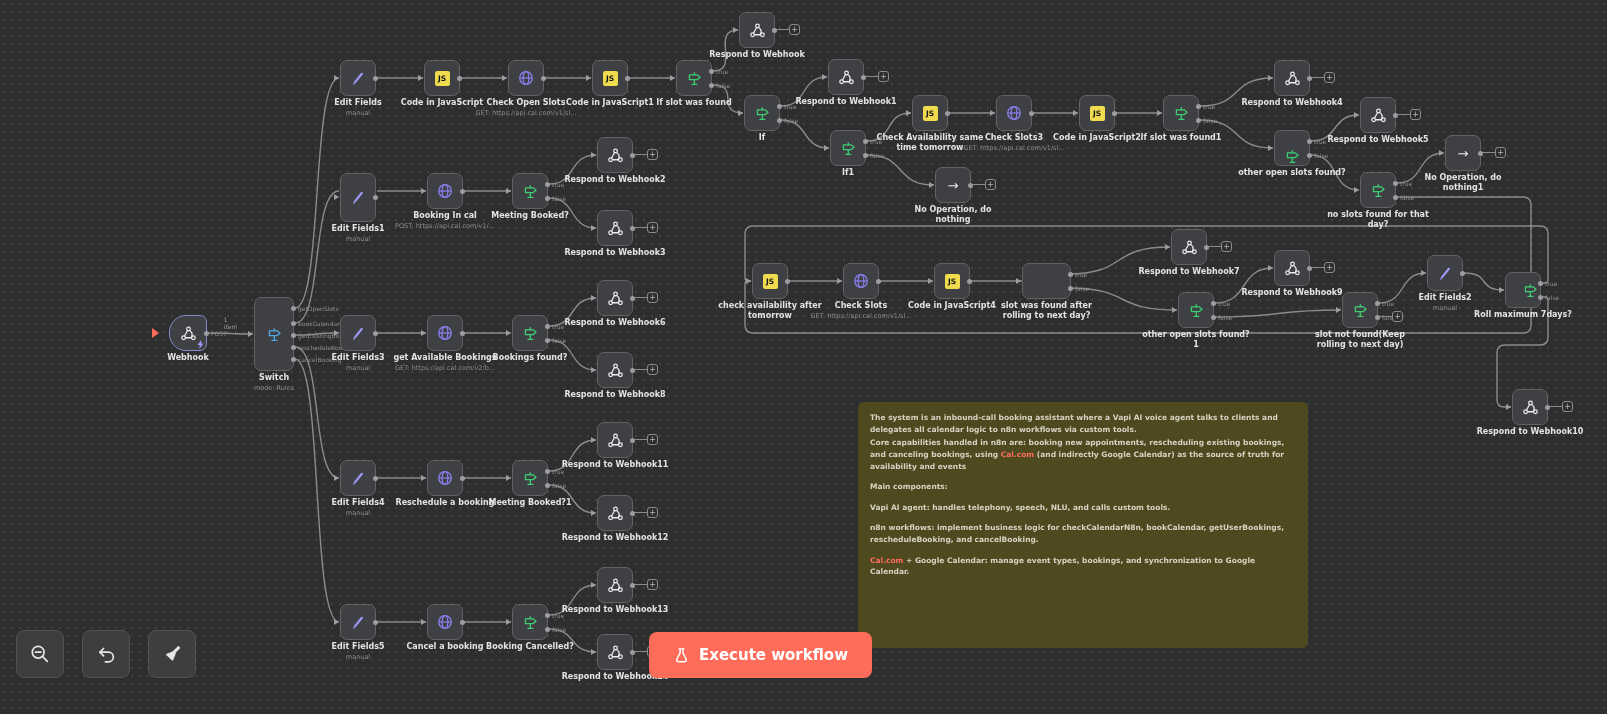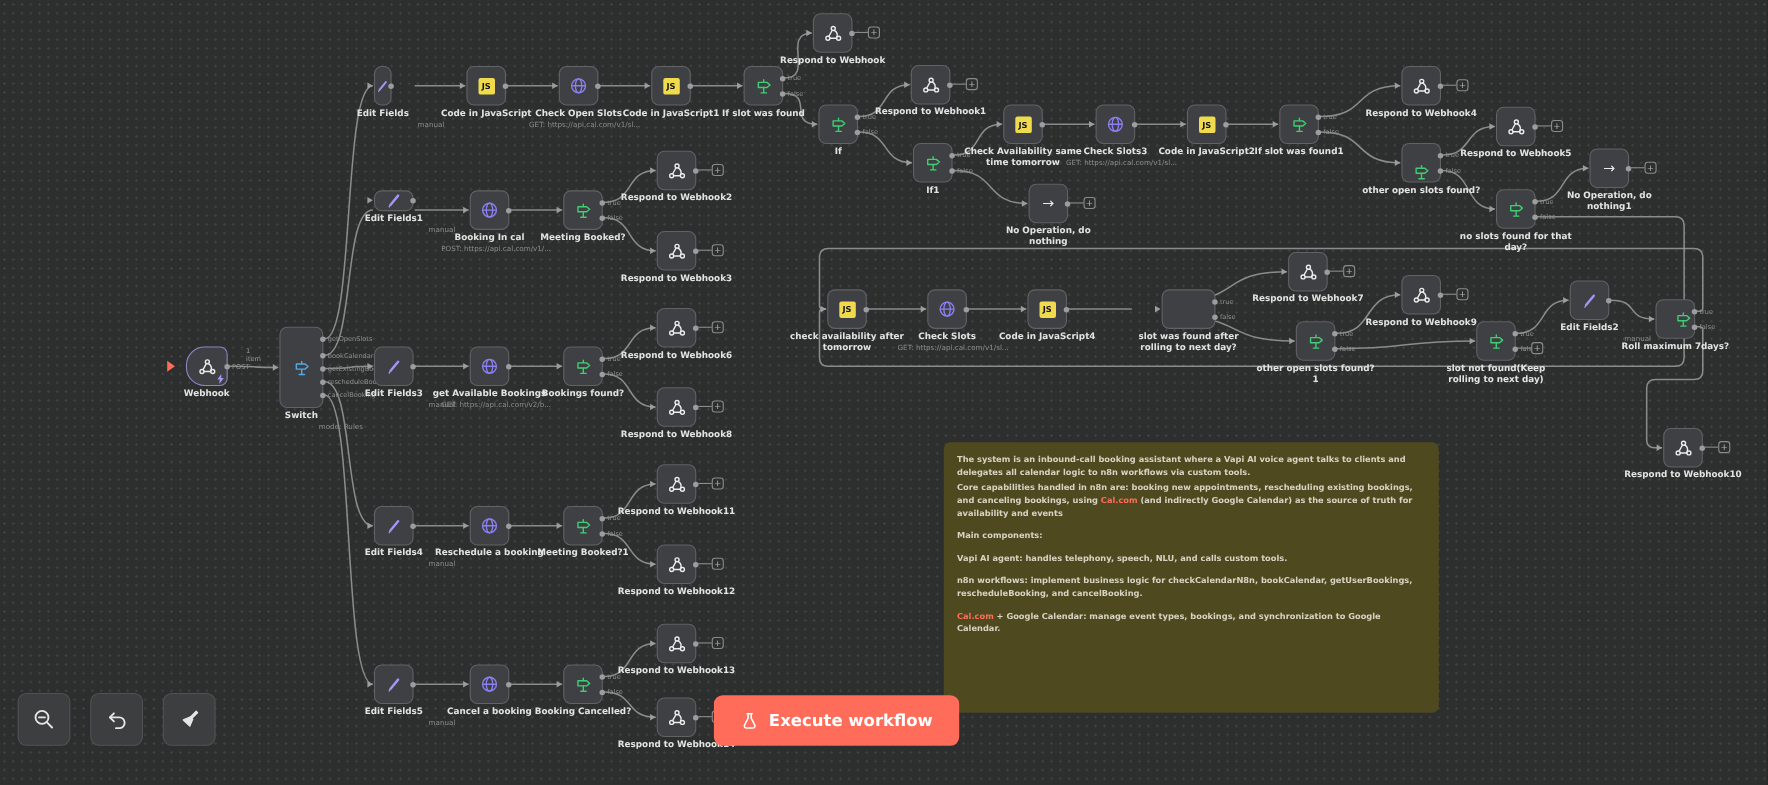--- a/index.html
+++ b/index.html
@@ -12,21 +12,21 @@
   #nodes{position:absolute;left:0;top:0;z-index:2;}
   .node{position:absolute;background:#3f4043;border:1px solid #616264;border-radius:7px;
     display:flex;align-items:center;justify-content:center;box-sizing:border-box;}
   .node.webhook{border-radius:17px 7px 7px 17px;border-color:#8a86c8;}
   .jsbox{width:15px;height:15px;border-radius:2px;background:#f0db4f;color:#141414;
     font-size:7.5px;font-weight:800;display:flex;align-items:center;justify-content:center;}
   .noop-arrow{color:#ececec;font-size:13px;line-height:1;}
   .nlabel{position:absolute;top:100%;left:50%;transform:translateX(-50%);margin-top:3px;
     width:112px;text-align:center;font-size:8px;font-weight:600;color:#e3e3e3;line-height:1.25;}
   .nsub{position:absolute;left:50%;transform:translateX(-50%);margin-top:1px;
-    width:130px;text-align:right;font-size:6.5px;font-weight:400;color:#8d8d8d;white-space:nowrap;}
+    width:130px;text-align:center;font-size:6.5px;font-weight:400;color:#8d8d8d;white-space:nowrap;}
   .odot{position:absolute;width:5px;height:5px;border-radius:50%;background:#9b9ba0;background:#9b9da1;right:-3px;}
   .iarr{position:absolute;left:-7px;width:0;height:0;border-top:3.5px solid transparent;
     border-bottom:3.5px solid transparent;border-left:5.5px solid #9b9da1;}
   .plabel{position:absolute;left:calc(100% + 5px);font-size:6px;color:#909090;white-space:nowrap;}
   .endpoint{position:absolute;left:calc(100% + 2px);display:flex;align-items:center;}
   .ep-line{width:13px;height:0;border-top:1.5px solid #8b8b8b;}
   .ep-box{width:11px;height:11px;border:1.5px solid #8b8b8b;border-radius:3px;background:#2d2e2e;
     color:#b5b5b5;font-size:8px;line-height:9px;text-align:center;box-sizing:border-box;}
   .badge{position:absolute;right:1px;bottom:1px;width:9px;height:9px;display:flex;align-items:center;justify-content:center;}
   .edge-label{position:absolute;font-size:6px;color:#9f9f9f;transform:translate(-50%,-100%);z-index:1;}
@@ -132,21 +132,21 @@
         <div class="odot" style="top: calc(50% - 13.5px);"></div>
         <div class="plabel" style="top: calc(50% - 14.5px);">bookCalendar</div>
         <div class="odot" style="top: calc(50% - 1.5px);"></div>
         <div class="plabel" style="top: calc(50% - 2.5px);">getExistingBoo..</div>
         <div class="odot" style="top: calc(50% + 10.5px);"></div>
         <div class="plabel" style="top: calc(50% + 9.5px);">rescheduleBoo..</div>
         <div class="odot" style="top: calc(50% + 22.5px);"></div>
         <div class="plabel" style="top: calc(50% + 21.5px);">cancelBooking</div>
         <div class="nlabel">Switch<div class="nsub" style="position: relative; left: auto; transform: none; width: auto;">mode: Rules</div></div>
       </div>
-      <div class="node set" style="left: 340px; top: 60px; width: 16px; height: 36px;">
+      <div class="node set" style="left: 340px; top: 60px; width: 36px; height: 36px;">
         <svg width="17" height="17" viewBox="0 0 16 16" fill="none" stroke="#9e97f5" stroke-width="2.1" stroke-linecap="round">
           <path d="M4.8 11.4 L11.2 3.6"></path>
           <path d="M3.6 13.3 l1 -1.7" stroke-width="1.2"></path>
         </svg>
         <div class="iarr" style="top: calc(50% - 3.5px);"></div>
         <div class="odot" style="top: calc(50% - 2.5px);"></div>
         <div class="nlabel">Edit Fields<div class="nsub" style="position: relative; left: auto; transform: none; width: auto;">manual</div></div>
       </div>
       <div class="node code" style="left: 424px; top: 60px; width: 36px; height: 36px;">
         <div class="jsbox">JS</div>
@@ -359,21 +359,21 @@
         <div class="iarr" style="top: calc(50% - 3.5px);"></div>
         <div class="odot" style="top: calc(50% - 2.5px);"></div>
         <div class="nlabel">Check Slots<div class="nsub" style="position: relative; left: auto; transform: none; width: auto;">GET: https://api.cal.com/v1/sl...</div></div>
       </div>
       <div class="node code" style="left: 934px; top: 263px; width: 36px; height: 36px;">
         <div class="jsbox">JS</div>
         <div class="iarr" style="top: calc(50% - 3.5px);"></div>
         <div class="odot" style="top: calc(50% - 2.5px);"></div>
         <div class="nlabel">Code in JavaScript4</div>
       </div>
-      <div class="node if" style="left: 1056px; top: 263px; width: 36px; height: 36px; padding-left: 47px;">
+      <div class="node if" style="left: 1022px; top: 263px; width: 36px; height: 36px; padding-left: 47px;">
         <svg width="17" height="17" viewBox="0 0 16 16" fill="none" stroke="#3ecf72" stroke-width="1.2" stroke-linejoin="round" stroke-linecap="round">
           <path d="M3.2 4.6 h7.4 l2.6 2.2 -2.6 2.2 H3.2 z"></path>
           <path d="M7.8 9.2 v4.4 M5.6 13.6 h4.6 M7.8 2.4 v2"></path>
         </svg>
         <div class="iarr" style="top: calc(50% - 3.5px);"></div>
         <div class="odot" style="top: calc(50% - 9.5px);"></div>
         <div class="plabel" style="top: calc(50% - 10.5px);">true</div>
         <div class="odot" style="top: calc(50% + 4.5px);"></div>
         <div class="plabel" style="top: calc(50% + 3.5px);">false</div>
         <div class="nlabel">slot was found after rolling to next day?</div>
@@ -465,21 +465,21 @@
           <path d="M7.1 5.2 L4.3 10.3 M8.9 5.2 c2.3 1.3 3 3.9 2 6.2 M5.2 12 h5.6"></path>
         </svg>
         <div class="iarr" style="top: calc(50% - 3.5px);"></div>
         <div class="odot" style="top: calc(50% - 2.5px);"></div>
         <div class="endpoint" style="top: calc(50% - 6px);">
           <div class="ep-line"></div>
           <div class="ep-box">+</div>
         </div>
         <div class="nlabel">Respond to Webhook10</div>
       </div>
-      <div class="node set" style="left: 340px; top: 173px; width: 36px; height: 19px;">
+      <div class="node set" style="left: 340px; top: 173px; width: 36px; height: 49px;">
         <svg width="17" height="17" viewBox="0 0 16 16" fill="none" stroke="#9e97f5" stroke-width="2.1" stroke-linecap="round">
           <path d="M4.8 11.4 L11.2 3.6"></path>
           <path d="M3.6 13.3 l1 -1.7" stroke-width="1.2"></path>
         </svg>
         <div class="iarr" style="top: calc(50% - 3.5px);"></div>
         <div class="odot" style="top: calc(50% - 2.5px);"></div>
         <div class="nlabel">Edit Fields1<div class="nsub" style="position: relative; left: auto; transform: none; width: auto;">manual</div></div>
       </div>
       <div class="node http" style="left: 427px; top: 173px; width: 36px; height: 36px;">
         <svg width="18" height="18" viewBox="0 0 16 16" fill="none" stroke="#8b80f2" stroke-width="1.1">

